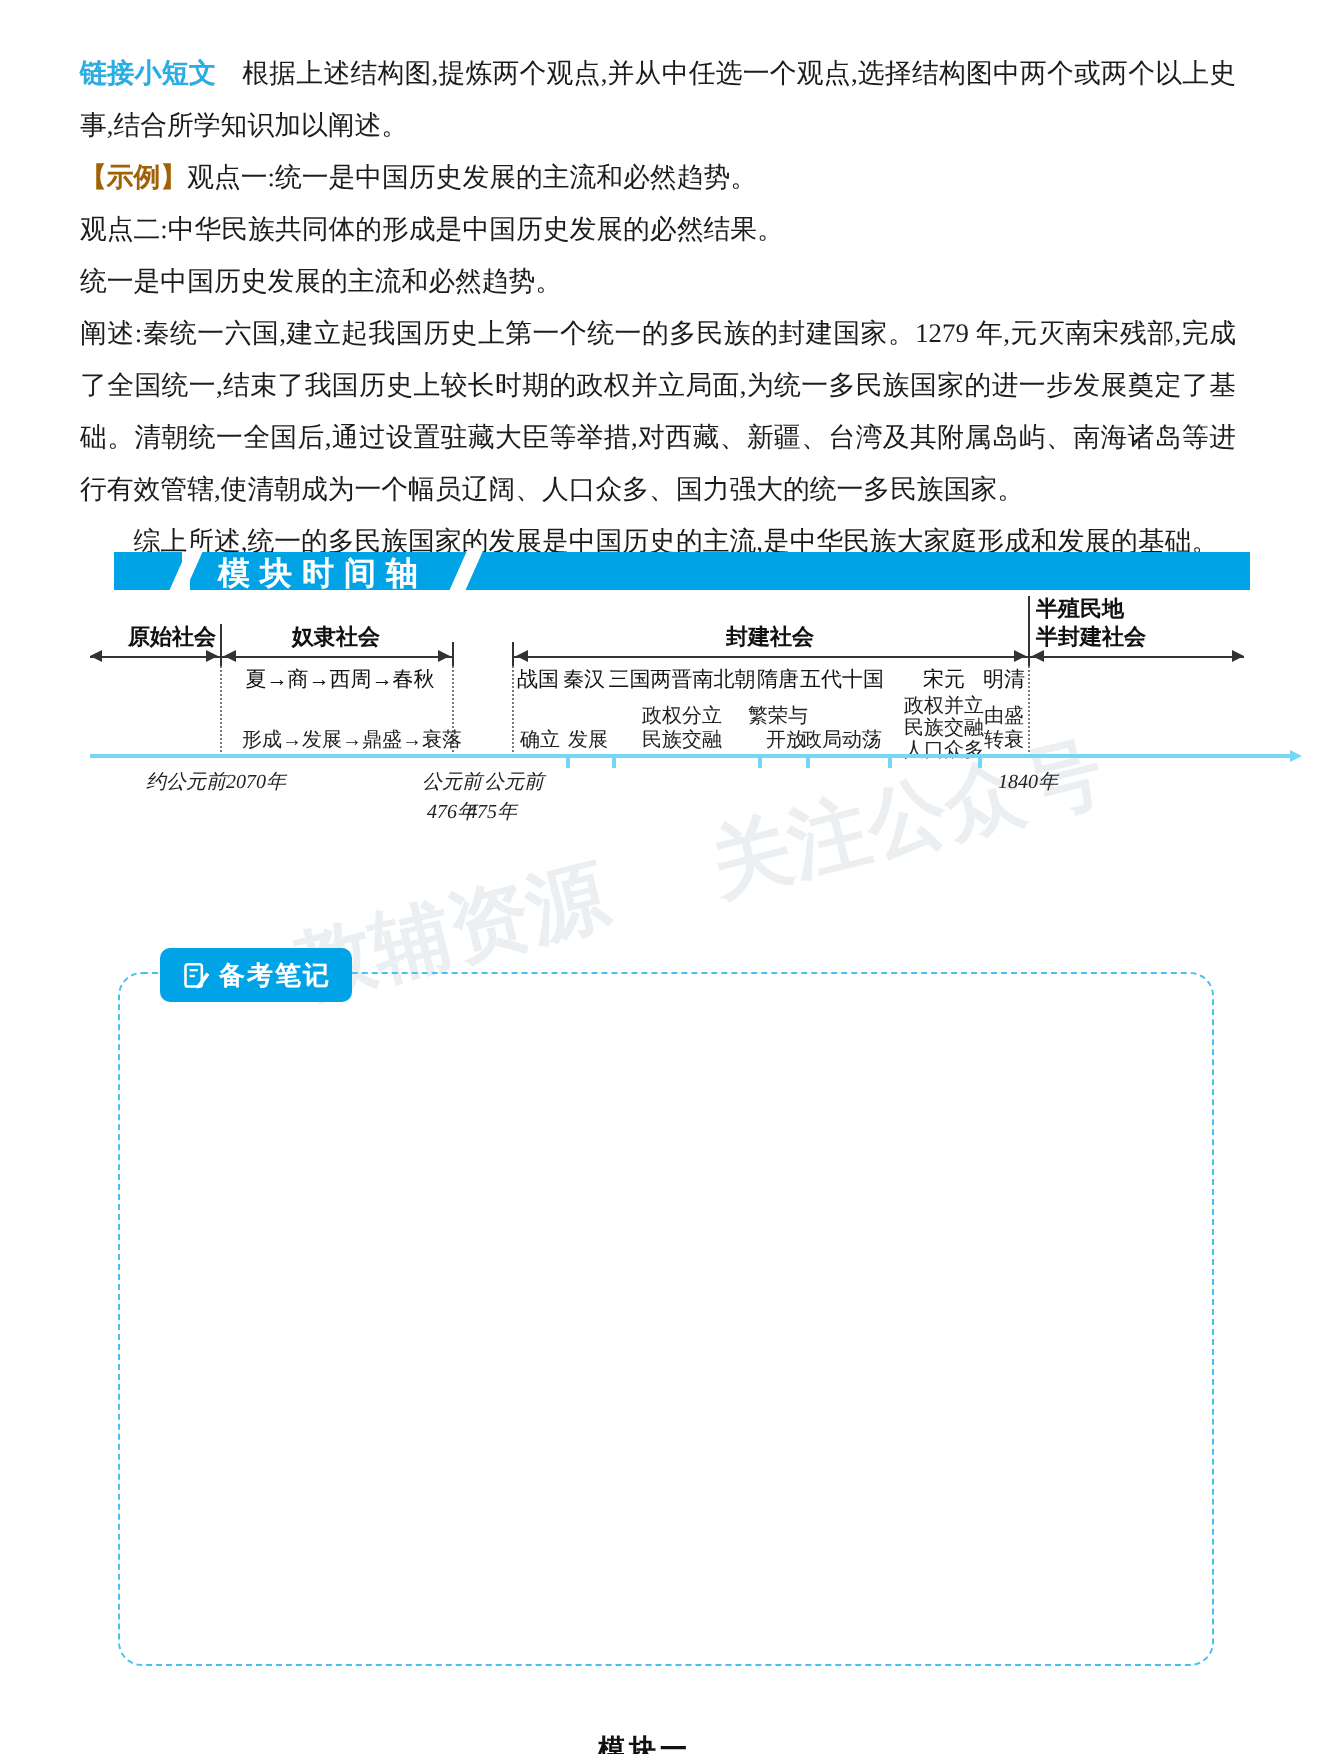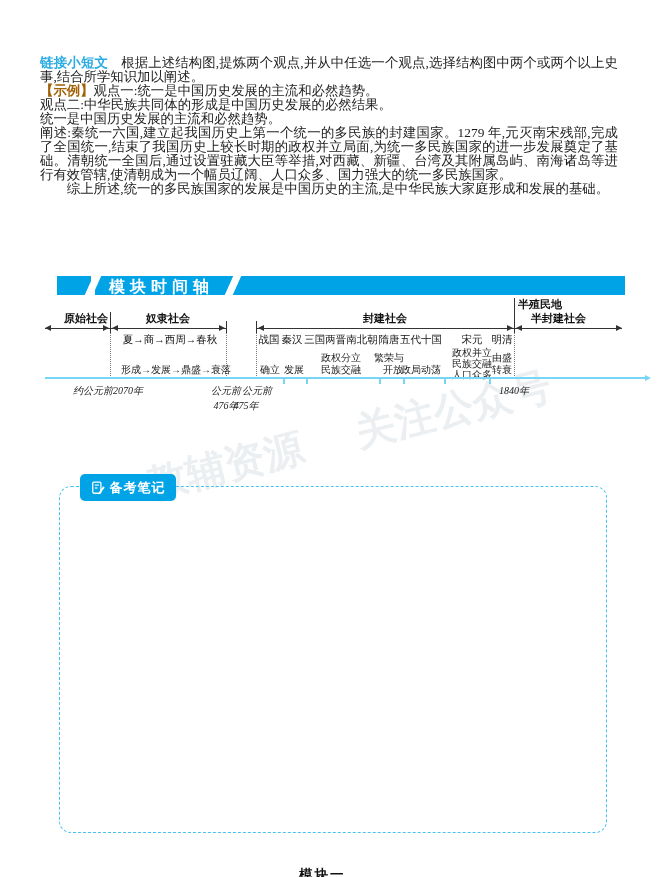--- a/index.html
+++ b/index.html
@@ -7,22 +7,22 @@
   .page {
     position:relative; width:661px; height:877px; margin:0 auto;
     background:#ffffff; overflow:hidden;
     font-family:"Liberation Serif","DejaVu Serif",serif;
     color:#1c1c1c;
   }
   .hei { font-family:"Liberation Sans","DejaVu Sans",sans-serif; font-weight:bold; }
 
   
   .essay {
-    position:absolute; left:40px; top:56px; width:578px;
-    font-size:13.4px; line-height:14px; text-align:justify;
+    position:absolute; left:40px; top:24px; width:578px;
+    font-size:13.4px; line-height:26px; text-align:justify;
   }
   .essay p { margin:0; }
   .lead-label { font-family:"Liberation Sans","DejaVu Sans",sans-serif; font-weight:bold; color:#2bacE3; margin-right:13px; font-size:13.5px; }
   .ex-label { font-family:"Liberation Sans","DejaVu Sans",sans-serif; font-weight:bold; color:#a16207; }
   .indent2 { text-indent:2em; }
 
   
   .banner { position:absolute; left:57px; top:276px; width:568px; height:19px; }
   .banner-block { position:absolute; left:0; top:0; width:34px; height:19px; background:#00a3e6; }
   .banner-bar { position:absolute; left:38px; top:0; right:0; height:19px; background:#00a3e6; }
@@ -127,21 +127,21 @@
     <div class="banner-slash slash2"></div>
     <div class="banner-title">模块时间轴</div>
   </div>
 
   <div class="timeline">
 
     <div class="tl-soc" style="left:86px;">原始社会</div>
     <div class="tl-soc" style="left:168px;text-align:center;">奴隶社会</div>
     <div class="tl-soc" style="left:385px;">封建社会</div>
     <div class="tl-halfsoc" style="top:297px;">半殖民地</div>
-    <div class="tl-halfsoc" style="top:311px;margin-left:13px;">半封建社会</div>
+    <div class="tl-halfsoc" style="top:311px;">半封建社会</div>
 
     <div class="dim" style="left:45px; width:65px;"></div>
     <div class="ah l" style="left:45px;"></div>
     <div class="ah r" style="left:103px;"></div>
 
     <div class="dim" style="left:110px; width:116px;"></div>
     <div class="ah l" style="left:112px;"></div>
     <div class="ah r" style="left:219px;"></div>
 
     <div class="dim" style="left:256px; width:258px;"></div>

